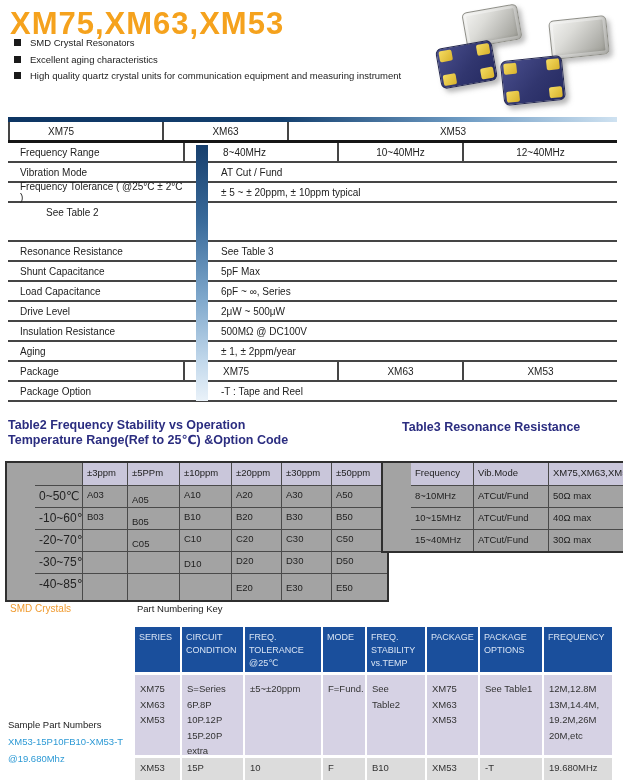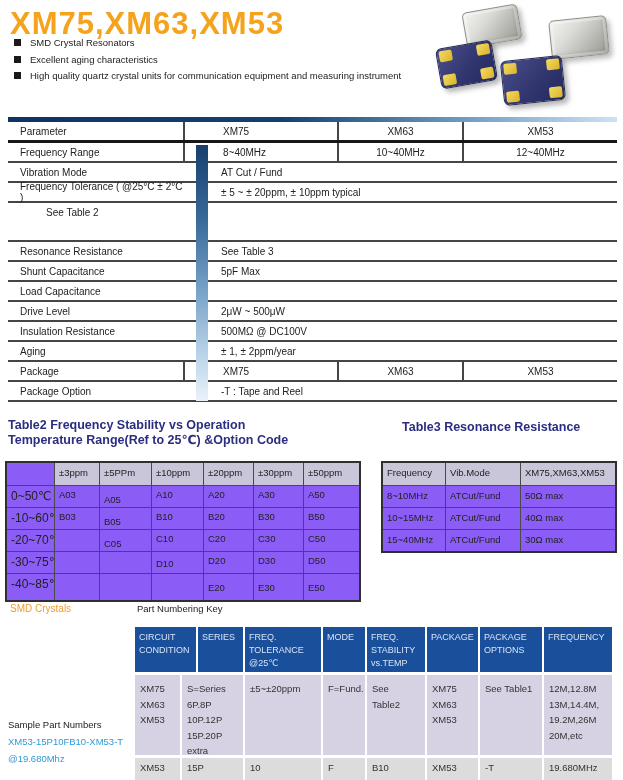--- a/index.html
+++ b/index.html
@@ -51,21 +51,21 @@
   .cv3 { flex:1; justify-content:center; }
   .cspan { flex:1; padding-left:38px; }
   .vline { border-left:2px solid #454545; }
   .pre { white-space:pre-line; }
   .t1row.tall .cl { line-height:20px; padding-top:1px; }
   .vbar { position:absolute; left:188px; top:28px; width:12px; height:256px; z-index:5;
     pointer-events:none;
     background:linear-gradient(180deg,#173f6d 0%,#3a6b9b 30%,#7fa8cc 60%,#c3d9ec 85%,#eaf2f9 100%); }
 
   
-  .grid { position:absolute; border:2px solid #2f2f2f; background:#8b5cf6; }
+  .grid { position:absolute; border:2px solid #2f2f2f; background:#a3a3a3;padding-left:28px; }
   .grow { display:flex; }
   .grow + .grow { border-top:1px solid #4a4a4a; }
   .gc { border-left:1px solid #4a4a4a; font-size:9.5px; padding:3px 3px 0 4px;
         overflow:hidden; }
   .gc:first-child { border-left:none; }
   .lav { background:#c9c6da; }
   .table2 { left:5px; top:461px; }
   .t2 .gc { height:21px; }
   .t2 .grow.ghdr .gc { height:22px; padding-top:4px; }
   .t2 .grow.last .gc { height:26px; }
@@ -132,21 +132,20 @@
       <span class="pad br"></span>
     </div>
   </div>
 
 
   <div class="table1">
     <div class="grad-top"></div>
     <div class="vbar"></div>
 
     <div class="t1row hdr">
-      <div class="t1c cl">Parameter</div>
       <div class="t1c cv1 vline">XM75</div>
       <div class="t1c cv2 vline">XM63</div>
       <div class="t1c cv3 vline">XM53</div>
     </div>
 
     <div class="t1row">
       <div class="t1c cl">Frequency Range</div>
       <div class="t1c cv1 vline">8~40MHz</div>
       <div class="t1c cv2 vline">10~40MHz</div>
       <div class="t1c cv3 vline">12~40MHz</div>
@@ -171,20 +170,21 @@
       <div class="t1c cspan">See Table 3</div>
     </div>
 
     <div class="t1row">
       <div class="t1c cl">Shunt Capacitance</div>
       <div class="t1c cspan">5pF Max</div>
     </div>
 
     <div class="t1row">
       <div class="t1c cl">Load Capacitance</div>
+      <div class="t1c cspan">6pF ~ ∞, Series</div>
     </div>
 
     <div class="t1row">
       <div class="t1c cl">Drive Level</div>
       <div class="t1c cspan">2μW ~ 500μW</div>
     </div>
 
     <div class="t1row">
       <div class="t1c cl">Insulation Resistance</div>
       <div class="t1c cspan">500MΩ @ DC100V</div>
@@ -292,23 +292,23 @@
       <div class="gc d1">ATCut/Fund</div>
       <div class="gc d2">30Ω max</div>
     </div>
   </div>
 
   <div class="smd-label">SMD Crystals</div>
   <div class="key-label">Part Numbering Key</div>
 
   <div class="ptable">
     <div class="prow phdr">
+      <div class="pc w0">SERIES</div>
       <div class="pc w1">CIRCUIT
 CONDITION</div>
-      <div class="pc w0">SERIES</div>
       <div class="pc w2">FREQ.
 TOLERANCE
 @25℃</div>
       <div class="pc w3">MODE</div>
       <div class="pc w4">FREQ.
 STABILITY
 vs.TEMP</div>
       <div class="pc w5">PACKAGE</div>
       <div class="pc w6">PACKAGE
 OPTIONS</div>

